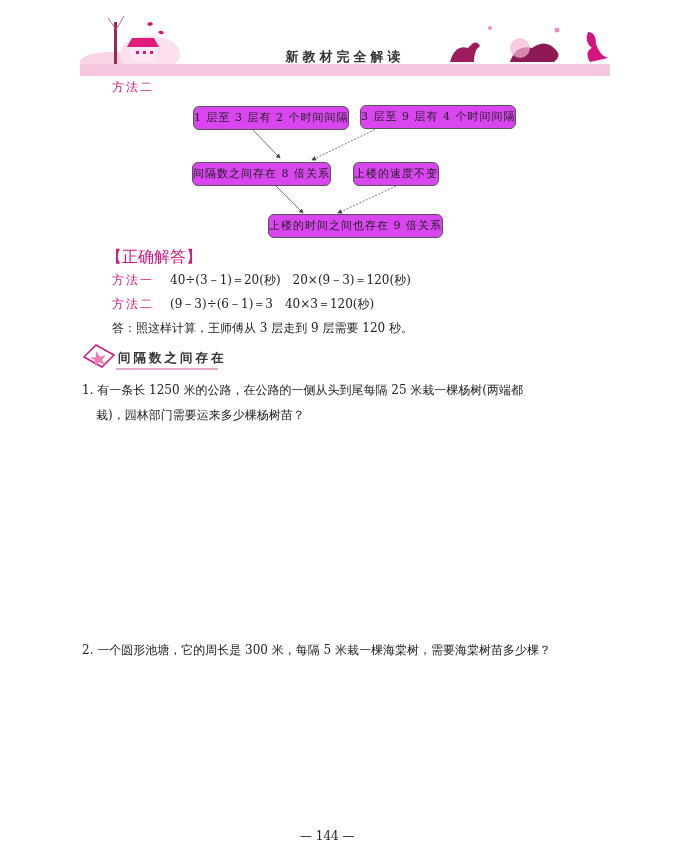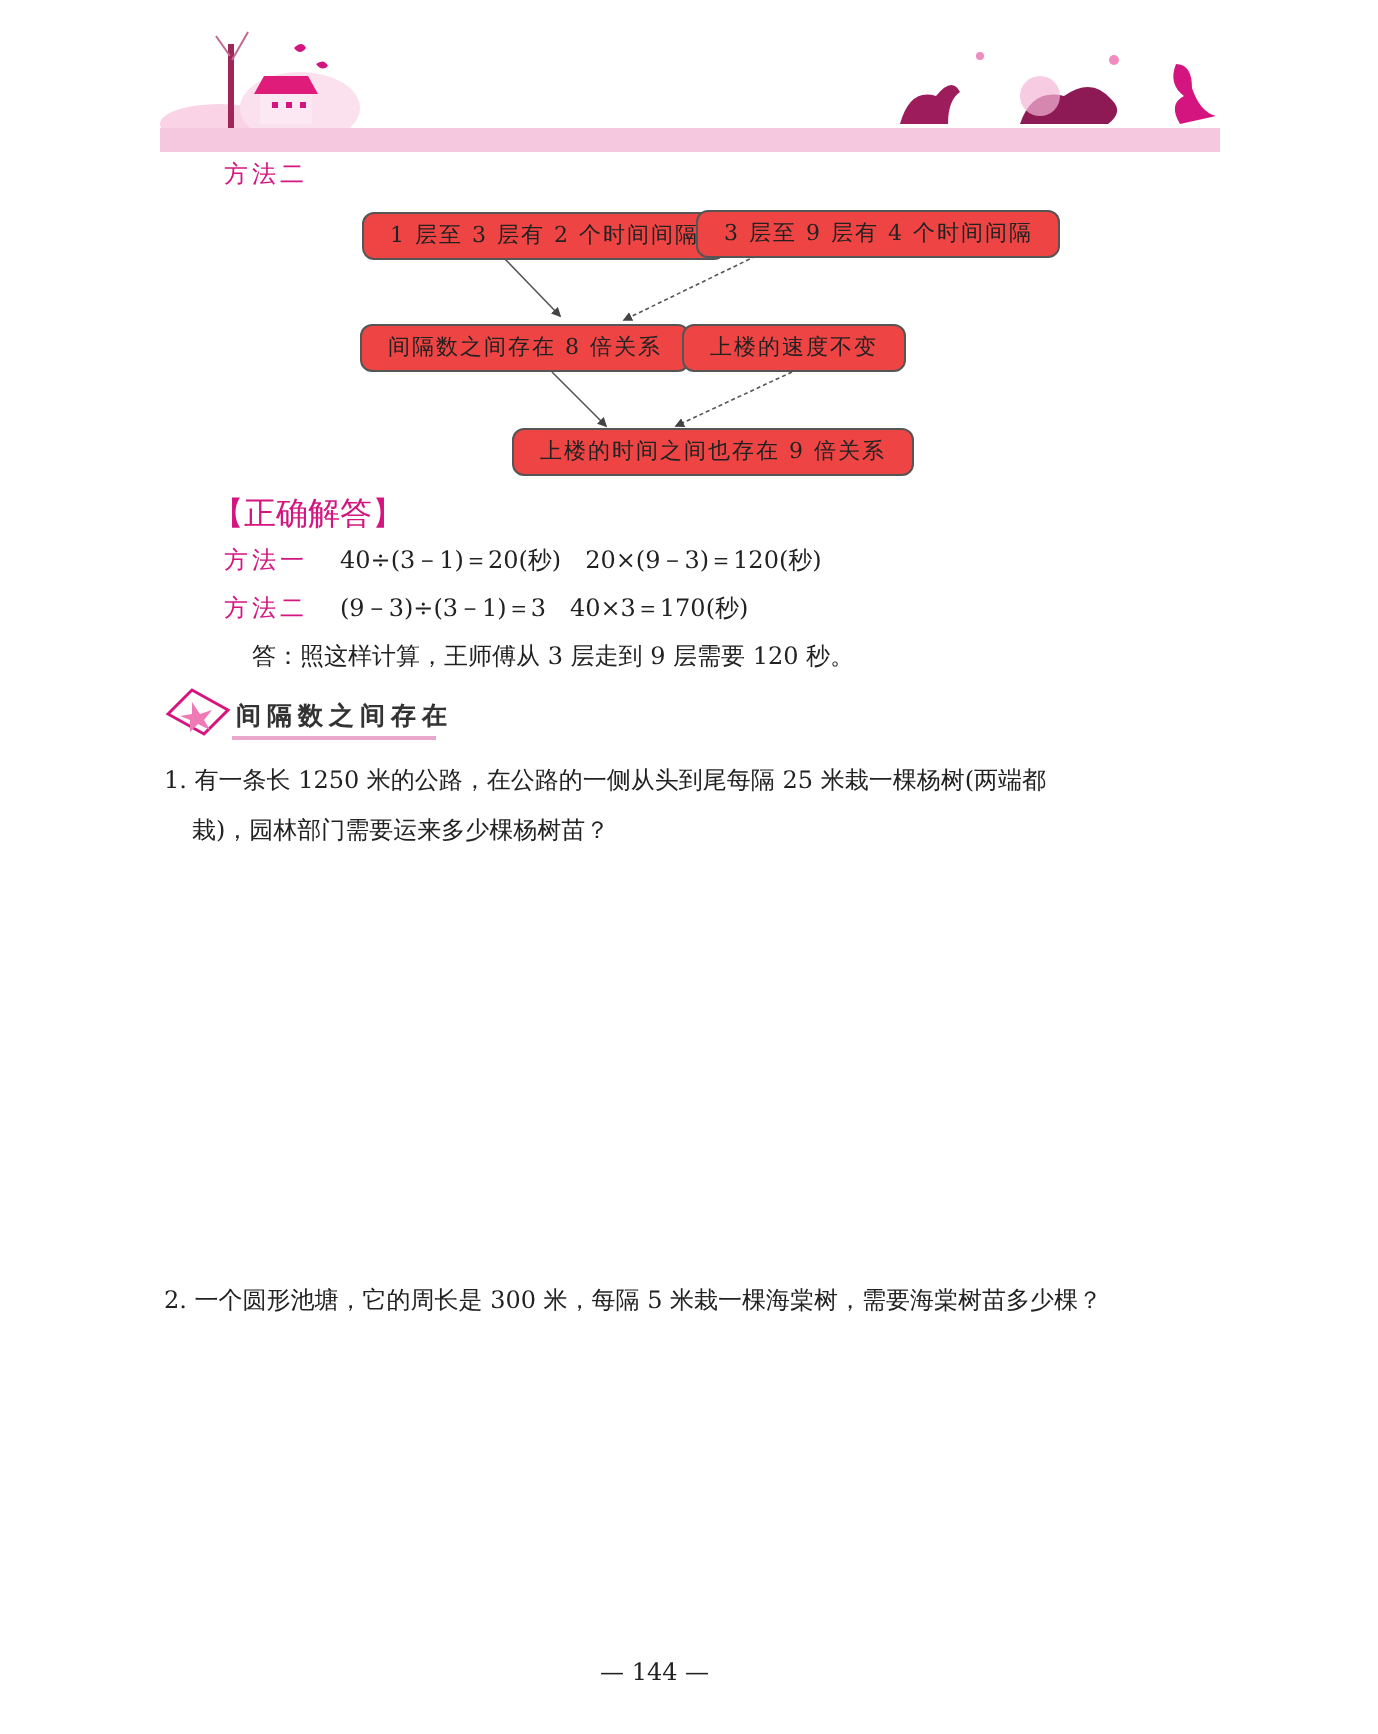--- a/index.html
+++ b/index.html
@@ -5,22 +5,22 @@
   html, body { margin:0; padding:0; background:#ffffff; }
   body { width:689px; height:867px; position:relative; overflow:hidden;
          font-family: "DejaVu Serif", "Liberation Serif", serif; color:#222; }
   .header { position:absolute; left:80px; top:10px; width:530px; height:66px; }
   .header-band { position:absolute; left:0; top:54px; width:530px; height:12px; background:#f6c8e0; }
   .header-title { position:absolute; left:0; width:530px; top:38px; text-align:center;
                   font-family:"DejaVu Sans", sans-serif; font-size:13px; letter-spacing:4px; color:#333; font-weight:bold; }
   .deco { position:absolute; }
   .m { color:#d4157f; font-family:"DejaVu Sans", sans-serif; font-weight:normal; }
   .abs { position:absolute; white-space:nowrap; }
-  .box { position:absolute; border:1px solid #555; border-radius:6px; background:#ef4444;
-         font-size:11px; line-height:20px; padding:0 13px; white-space:nowrap; letter-spacing:1px; }
+  .box { position:absolute; border:1px solid #555; border-radius:6px; background:#d946ef;
+         font-size:11px; line-height:20px; padding:0 0; white-space:nowrap; letter-spacing:1px;margin-left:12px; }
   svg.arrows { position:absolute; left:0; top:0; }
   .txt { font-size:12px; }
   .section-title { font-family:"DejaVu Sans", sans-serif; font-size:12.5px; letter-spacing:3px; color:#333; font-weight:bold; }
   .underline { position:absolute; height:2px; background:#e7a8cc; }
 </style>
 </head>
 <body>
 
 <div class="header">
   <svg class="deco" width="110" height="56" style="left:0;top:0">
@@ -30,20 +30,21 @@
     <line x1="36" y1="20" x2="44" y2="6" stroke="#c06a90" stroke-width="1"></line>
     <line x1="35" y1="18" x2="28" y2="8" stroke="#c06a90" stroke-width="1"></line>
     <rect x="50" y="36" width="26" height="16" fill="#fce8f2"></rect>
     <polygon points="47,37 52,28 74,28 79,37" fill="#e01c7a"></polygon>
     <rect x="56" y="41" width="3" height="3" fill="#d4157f"></rect>
     <rect x="63" y="41" width="3" height="3" fill="#d4157f"></rect>
     <rect x="70" y="41" width="3" height="3" fill="#d4157f"></rect>
     <path d="M67 14 q4 -4 6 0 q-3 4 -6 0" fill="#d4157f"></path>
     <path d="M78 22 q4 -3 6 1 q-3 3 -6 -1" fill="#d4157f"></path>
   </svg>
+  <div class="header-title">新教材完全解读</div>
   <svg class="deco" width="175" height="56" style="left:355px;top:0">
     <path d="M15 52 q5 -18 18 -14 q8 -10 12 -2 q-6 4 -6 16 z" fill="#9c1c5c"></path>
     <circle cx="55" cy="18" r="2" fill="#f08cc0"></circle>
     <path d="M75 52 q6 -18 22 -14 q14 -10 24 2 q6 6 -2 12 z" fill="#8e1a55"></path>
     <circle cx="85" cy="38" r="10" fill="#f3b6d5" opacity="0.7"></circle>
     <circle cx="122" cy="20" r="2.5" fill="#f08cc0"></circle>
     <path d="M155 52 q-6 -10 2 -14 q-8 -6 -4 -16 q8 0 8 12 q4 12 12 14 z" fill="#d4157f"></path>
   </svg>
   <div class="header-band"></div>
 </div>
@@ -64,22 +65,22 @@
 <div class="box" style="left:181px;top:106px;height:22px;line-height:22px">1 层至 3 层有 2 个时间间隔</div>
 <div class="box" style="left:348px;top:105px;height:22px;line-height:22px">3 层至 9 层有 4 个时间间隔</div>
 <div class="box" style="left:180px;top:162px;height:22px;line-height:22px">间隔数之间存在 8 倍关系</div>
 <div class="box" style="left:341px;top:162px;height:22px;line-height:22px">上楼的速度不变</div>
 <div class="box" style="left:256px;top:214px;height:22px;line-height:22px">上楼的时间之间也存在 9 倍关系</div>
 
 <div class="abs m" style="left:106px;top:247px;font-size:16px">【正确解答】</div>
 <div class="abs m" style="left:112px;top:272px;font-size:12px;letter-spacing:2px">方法一</div>
 <div class="abs txt" style="left:170px;top:272px">40÷(3－1)＝20(秒)　20×(9－3)＝120(秒)</div>
 <div class="abs m" style="left:112px;top:296px;font-size:12px;letter-spacing:2px">方法二</div>
-<div class="abs txt" style="left:170px;top:296px">(9－3)÷(3－1)＝3　40×3＝170(秒)</div>
-<div class="abs txt" style="left:126px;top:320px">答：照这样计算，王师傅从 3 层走到 9 层需要 120 秒。</div>
+<div class="abs txt" style="left:170px;top:296px">(9－3)÷(6－1)＝3　40×3＝120(秒)</div>
+<div class="abs txt" style="left:112px;top:320px">答：照这样计算，王师傅从 3 层走到 9 层需要 120 秒。</div>
 
 <svg class="deco" width="34" height="26" style="left:82px;top:343px">
   <polygon points="2,14 14,2 32,12 20,24" fill="none" stroke="#d4157f" stroke-width="1.5"></polygon>
   <path d="M14 8 l4 6 l6 -2 l-4 5 l3 5 l-6 -3 l-4 4 l0 -6 l-5 -2 l6 -1 z" fill="#f07ab6"></path>
 </svg>
 <div class="abs section-title" style="left:118px;top:350px">间隔数之间存在</div>
 <div class="underline" style="left:116px;top:368px;width:102px"></div>
 
 <div class="abs txt" style="left:82px;top:382px">1. 有一条长 1250 米的公路，在公路的一侧从头到尾每隔 25 米栽一棵杨树(两端都</div>
 <div class="abs txt" style="left:96px;top:407px">栽)，园林部门需要运来多少棵杨树苗？</div>

